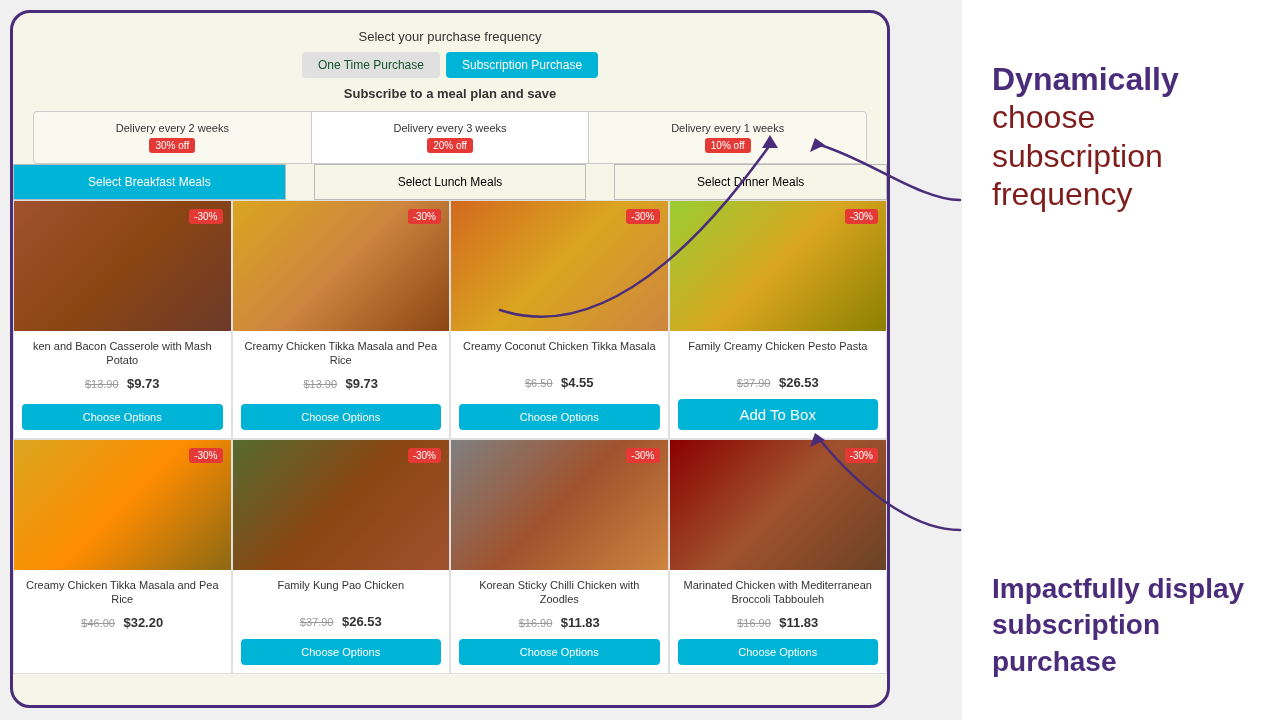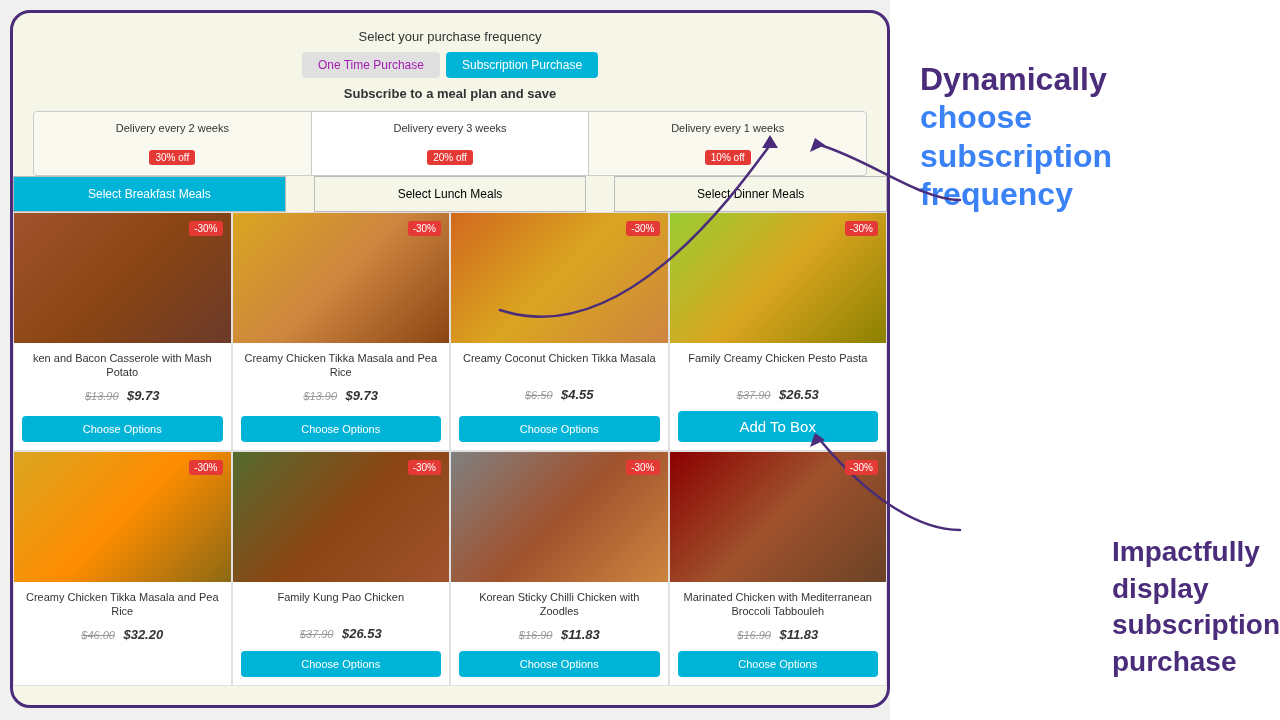--- a/index.html
+++ b/index.html
@@ -38,21 +38,21 @@
 
     .purchase-buttons {
       display: flex;
       justify-content: center;
       gap: 6px;
       margin-bottom: 8px;
     }
 
     .btn-one-time {
       background: #e0e0e0;
-      color: #a21caf;
+      color: #14532d;
       border: none;
       padding: 6px 16px;
       border-radius: 4px;
       font-size: 12px;
       cursor: pointer;
     }
 
     .btn-subscription {
       background: #00b4d8;
       color: white;
@@ -91,21 +91,21 @@
     .delivery-option:last-child { border-right: none; }
     .delivery-option.active { background: white; }
     .delivery-option-label { font-size: 11px; color: #333; }
     .delivery-badge {
       display: inline-block;
       background: #e53935;
       color: white;
       font-size: 10px;
       padding: 2px 6px;
       border-radius: 3px;
-      margin-top: 16px;
+      margin-top: 4px;
     }
 
     .product-card {
       border: 1px solid #e0e0e0;
       background: white;
       position: relative;
       display: flex;
       flex-direction: column;
     }
 
@@ -133,21 +133,20 @@
       color: #333;
       text-align: center;
       margin-bottom: 6px;
       line-height: 1.3;
       min-height: 28px;
     }
 
     .product-prices {
       text-align: center;
       margin-bottom: 8px;
-      font-style: italic;
     }
 
     .price-original {
       font-size: 11px;
       color: #999;
       text-decoration: line-through;
       margin-right: 4px;
     }
 
     .price-sale {
@@ -178,26 +177,26 @@
       cursor: pointer;
       width: 100%;
       margin-top: auto;
     }
 
     
     .annotations {
       position: absolute;
       right: 0;
       top: 0;
-      width: 390px;
+      width: 318px;
       height: 720px;
       background: white;
       display: flex;
-      flex-direction: row;
-      align-items: flex-end;
+      flex-direction: column;
+      align-items: center;
       padding: 40px 30px;
     }
 
     .annotation-top {
       margin-top: 20px;
       margin-bottom: auto;
     }
 
     .annotation-title-1 {
       font-size: 32px;
@@ -412,21 +411,21 @@
         <button class="btn-choose">Choose Options</button>
       </div>
     </div>
   </div>
 </div>
 
 <div class="annotations">
   <div class="annotation-top">
     <div class="annotation-title-1">
       <span>Dynamically</span><br>
-      <span style="color:#3b82f6; font-weight:700;">choose subscription frequency</span>
+      <span style="color:#7f1d1d; font-weight:400;">choose subscription frequency</span>
     </div>
   </div>
   <div class="annotation-bottom">
     <div class="annotation-title-2">
       <span>Impactfully display</span><br>
       <span style="color:#4a2c7a; font-weight:700;">subscription purchase</span>
     </div>
   </div>
 </div>
 

